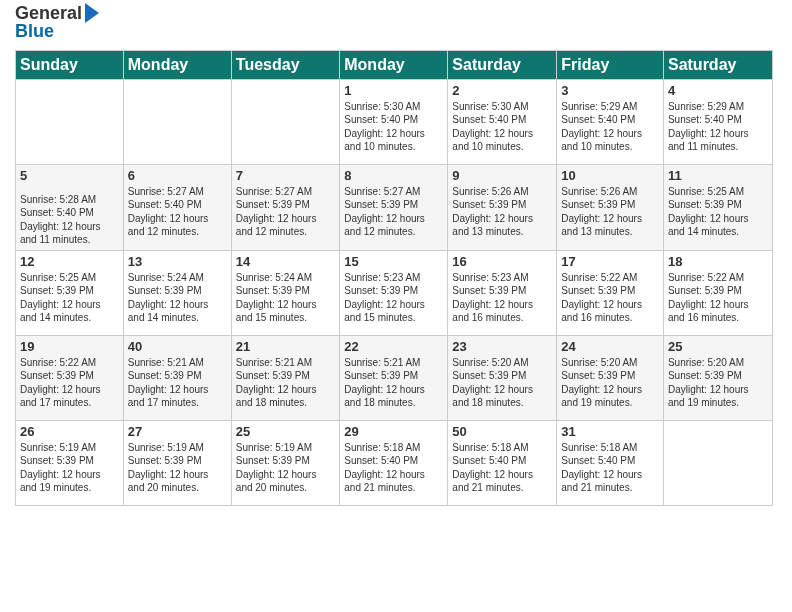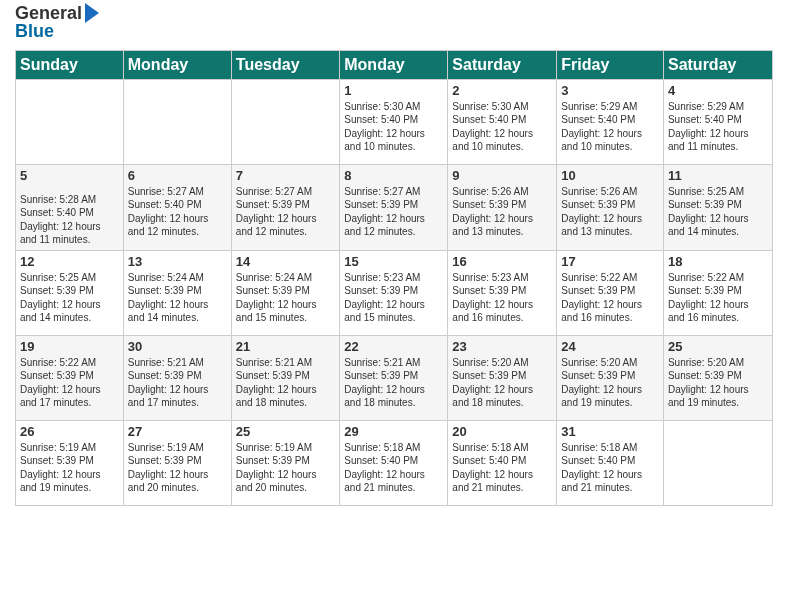--- a/index.html
+++ b/index.html
@@ -264,21 +264,21 @@
         </tr>
         <tr>
           <td>
             <span class="day-num">19</span>
             <div class="day-info" style="white-space: pre-line;">Sunrise: 5:22 AM
 Sunset: 5:39 PM
 Daylight: 12 hours
 and 17 minutes.</div>
           </td>
           <td>
-            <span class="day-num">30</span>
+            <span class="day-num">40</span>
             <div class="day-info" style="white-space: pre-line;">Sunrise: 5:21 AM
 Sunset: 5:39 PM
 Daylight: 12 hours
 and 17 minutes.</div>
           </td>
           <td>
             <span class="day-num">21</span>
             <div class="day-info" style="white-space: pre-line;">Sunrise: 5:21 AM
 Sunset: 5:39 PM
 Daylight: 12 hours
@@ -336,21 +336,21 @@
 and 20 minutes.</div>
           </td>
           <td>
             <span class="day-num">29</span>
             <div class="day-info" style="white-space: pre-line;">Sunrise: 5:18 AM
 Sunset: 5:40 PM
 Daylight: 12 hours
 and 21 minutes.</div>
           </td>
           <td>
-            <span class="day-num">20</span>
+            <span class="day-num">50</span>
             <div class="day-info" style="white-space: pre-line;">Sunrise: 5:18 AM
 Sunset: 5:40 PM
 Daylight: 12 hours
 and 21 minutes.</div>
           </td>
           <td>
             <span class="day-num">31</span>
             <div class="day-info" style="white-space: pre-line;">Sunrise: 5:18 AM
 Sunset: 5:40 PM
 Daylight: 12 hours

